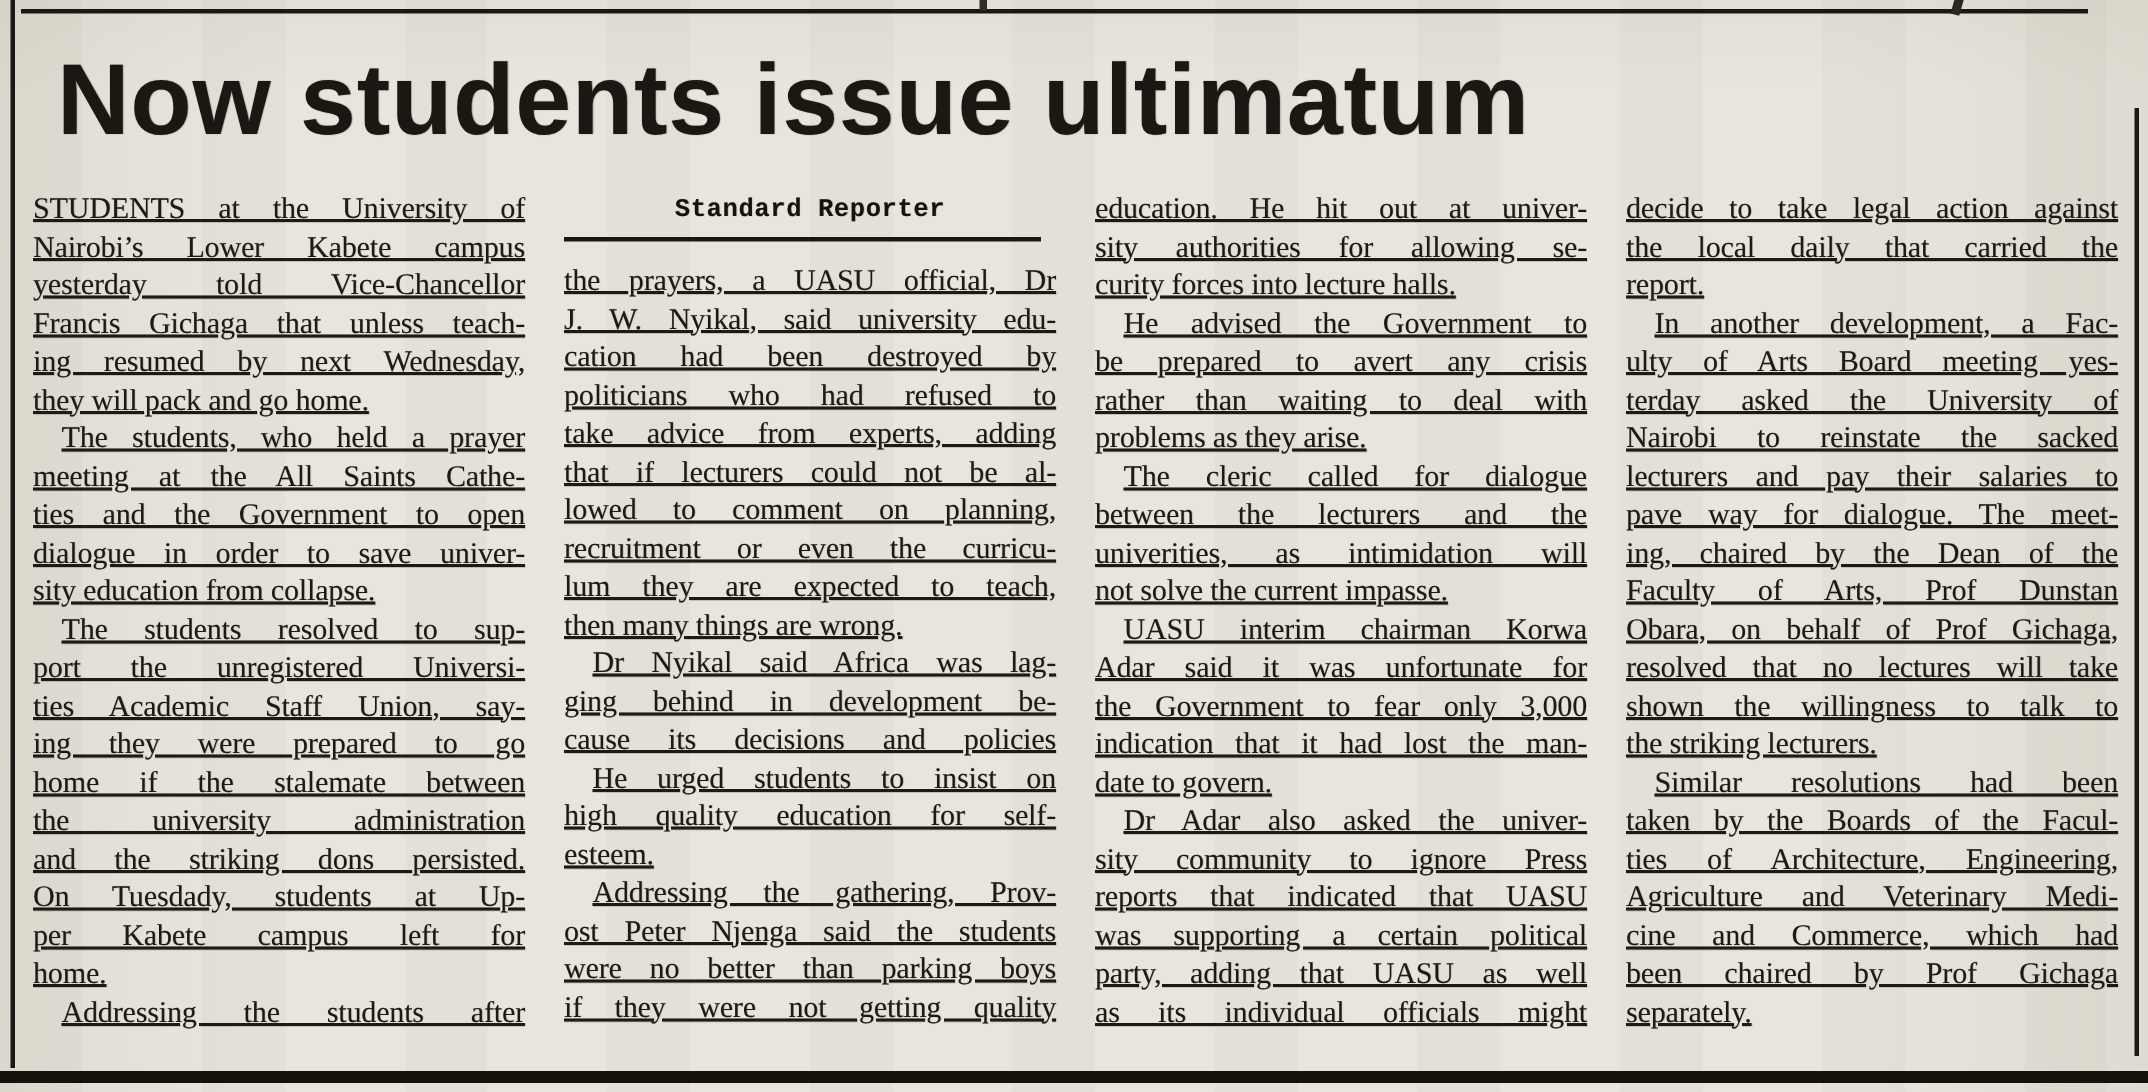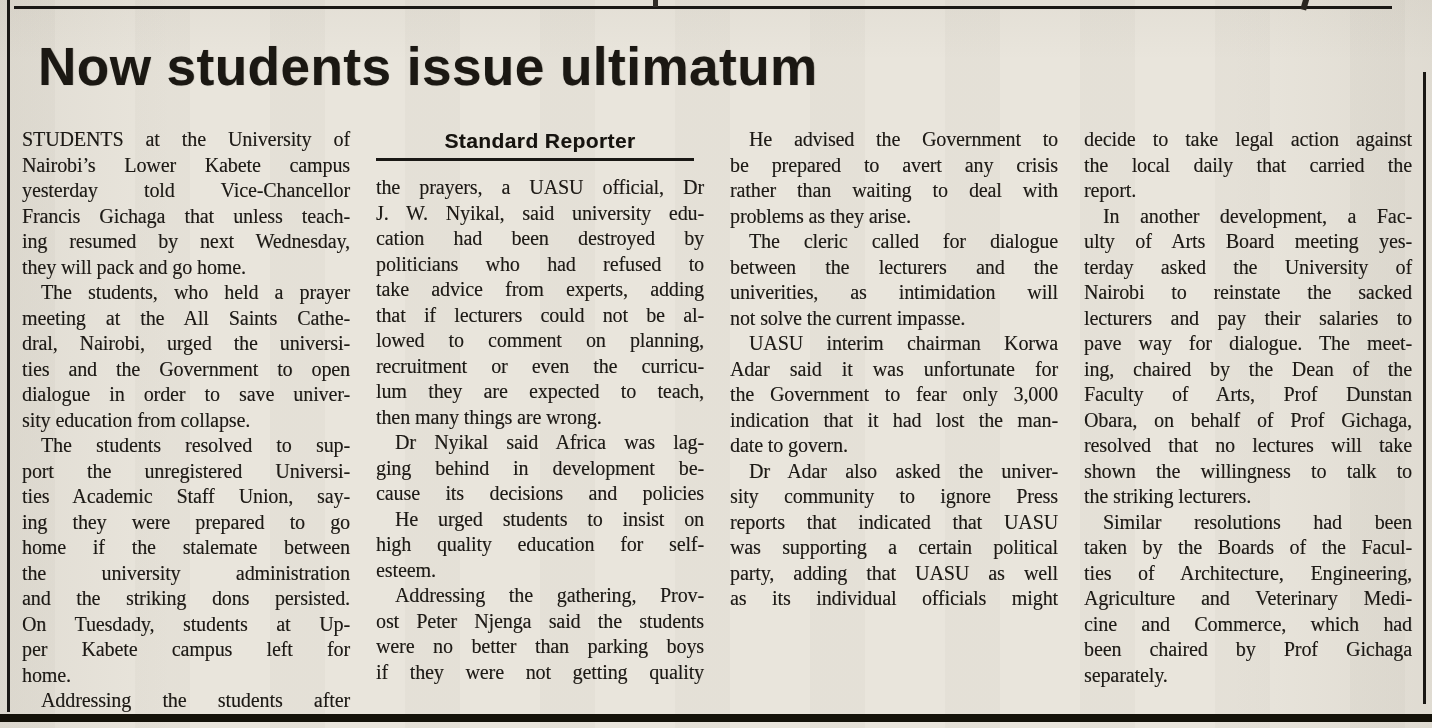--- a/index.html
+++ b/index.html
@@ -30,21 +30,21 @@
   .artifact-a  { position: absolute; left: 653px; top: 0;     width: 5px;    height: 7px;  background: #302c26; }
   .artifact-b  { position: absolute; left: 1302px; top: -3px; width: 6px;    height: 13px; background: #2a2620; transform: rotate(16deg); }
 
   .headline {
     position: absolute;
     left: 38px;
     top: 24px;
     margin: 0;
     font-family: "Liberation Sans", sans-serif;
     font-weight: 700;
-    font-size: 53px;
+    font-size: 67px;
     line-height: 86px;
     letter-spacing: 0.5px;
     white-space: nowrap;
     color: #1b1813;
     text-shadow: 0.4px 0.4px 0.8px rgba(30,26,18,0.45);
   }
 
   .body-cols {
     position: absolute;
     left: 22px;
@@ -54,34 +54,34 @@
     gap: 26px;
   }
   .col {
     width: 328px;
     flex: 0 0 328px;
     font-size: 20px;
     line-height: 25.5px;
     letter-spacing: -0.1px;
     text-shadow: 0.3px 0.3px 0.5px rgba(35,30,22,0.4);
   }
-  .para { margin: 0; }
+  .para { margin: 0; text-decoration: underline; }
   .line {
     text-align: justify;
     text-align-last: justify;
     min-height: 25.5px;
   }
   .line.indent { text-indent: 19px; }
   .line.para-end { text-align-last: left; }
 
   .byline-wrap { height: 48px; text-align: center; }
   .byline-text {
-    font-family: Liberation Sans, sans-serif;
+    font-family: Liberation Mono, monospace;
     font-weight: 700;
-    font-size: 21px;
+    font-size: 17px;
     line-height: 27px;
     letter-spacing: 0.4px;
     color: #16130f;
   }
   .byline-rule { height: 3px; background: var(--rule); margin: 4px 10px 0 0; }
 </style>
 </head>
 <body>
 
 <div class="page">
@@ -100,21 +100,20 @@
           <div class="line">STUDENTS at the University of</div>
           <div class="line">Nairobi’s Lower Kabete campus</div>
           <div class="line">yesterday told Vice-Chancellor</div>
           <div class="line">Francis Gichaga that unless teach-</div>
           <div class="line">ing resumed by next Wednesday,</div>
           <div class="line para-end">they will pack and go home.</div>
         </div>
         <div class="para">
           <div class="line indent">The students, who held a prayer</div>
           <div class="line">meeting at the All Saints Cathe-</div>
-          <div class="line">dral, Nairobi, urged the universi-</div>
           <div class="line">ties and the Government to open</div>
           <div class="line">dialogue in order to save univer-</div>
           <div class="line para-end">sity education from collapse.</div>
         </div>
         <div class="para">
           <div class="line indent">The students resolved to sup-</div>
           <div class="line">port the unregistered Universi-</div>
           <div class="line">ties Academic Staff Union, say-</div>
           <div class="line">ing they were prepared to go</div>
           <div class="line">home if the stalemate between</div>
@@ -156,20 +155,25 @@
           <div class="line para-end">esteem.</div>
         </div>
         <div class="para">
           <div class="line indent">Addressing the gathering, Prov-</div>
           <div class="line">ost Peter Njenga said the students</div>
           <div class="line">were no better than parking boys</div>
           <div class="line">if they were not getting quality</div>
         </div>
       </div>
     <div class="col">
+        <div class="para">
+          <div class="line">education. He hit out at univer-</div>
+          <div class="line">sity authorities for allowing se-</div>
+          <div class="line para-end">curity forces into lecture halls.</div>
+        </div>
         <div class="para">
           <div class="line indent">He advised the Government to</div>
           <div class="line">be prepared to avert any crisis</div>
           <div class="line">rather than waiting to deal with</div>
           <div class="line para-end">problems as they arise.</div>
         </div>
         <div class="para">
           <div class="line indent">The cleric called for dialogue</div>
           <div class="line">between the lecturers and the</div>
           <div class="line">univerities, as intimidation will</div>

